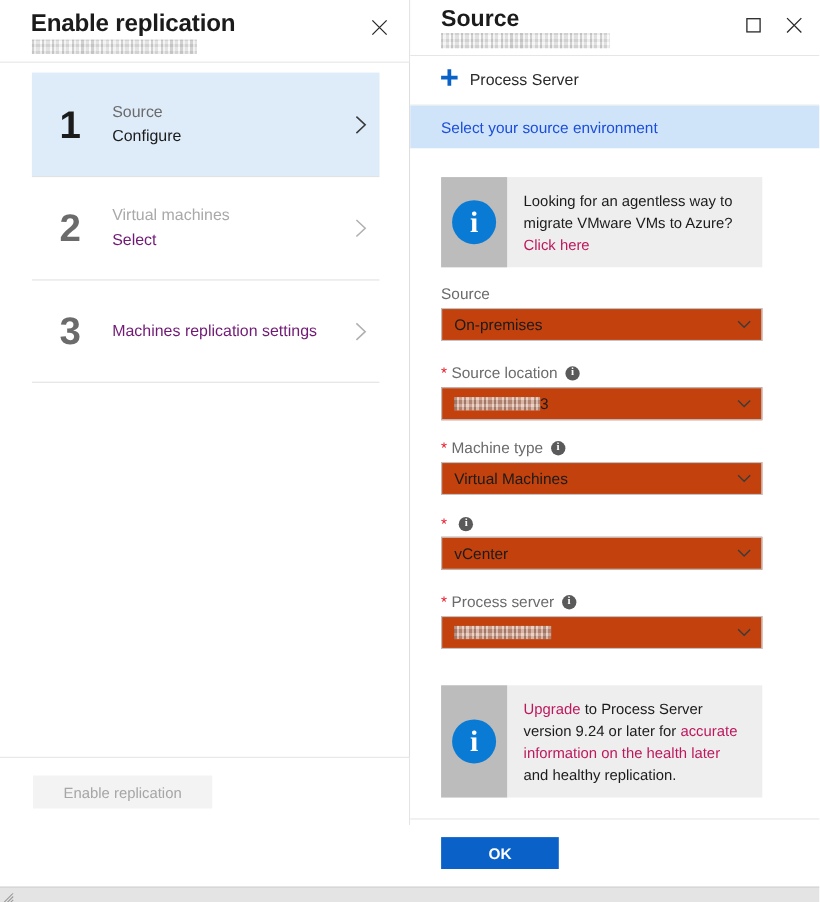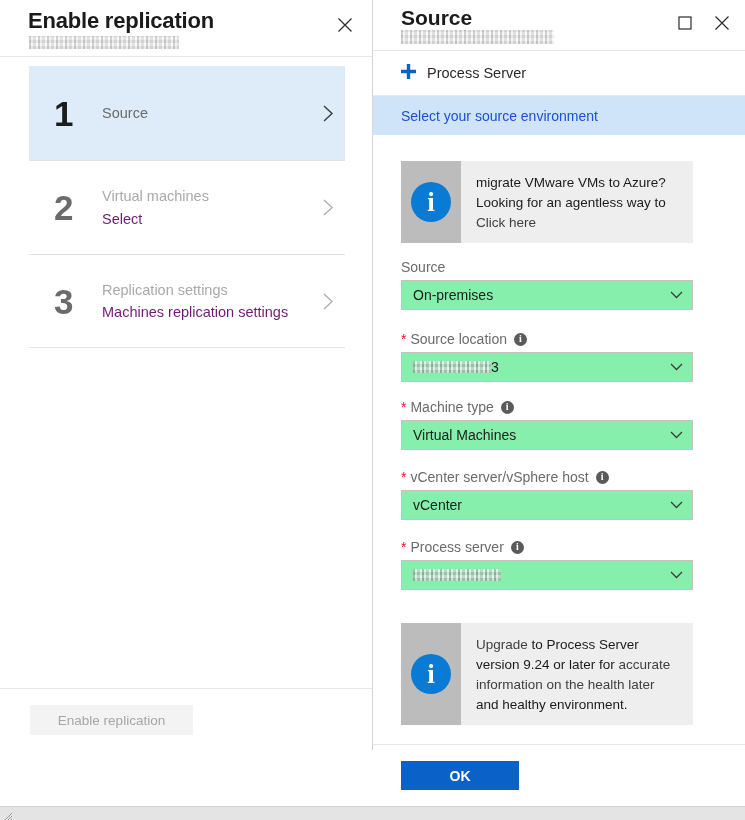--- a/index.html
+++ b/index.html
@@ -261,21 +261,21 @@
     line-height: 1;
   }
   .info-text-cell {
     flex: 1 1 auto;
     padding: 12px 14px 12px 15px;
     font-size: 13.5px;
     line-height: 1.47;
     color: #1b1b1b;
   }
   .inline-link {
-    color: #404040;
+    color: #be185d;
     cursor: pointer;
   }
 
   
   .field { position: absolute; left: 401px; width: 292px; }
   #form-scroll-area .field { left: 28px; }
 
   .field-label {
     font-size: 14px;
     color: #6b6b6b;
@@ -303,21 +303,21 @@
     font-weight: bold;
     line-height: 1;
     margin-left: 7px;
     cursor: pointer;
   }
 
   .select-box {
     position: relative;
     height: 30px;
     border: 1px solid #c2c2c2;
-    background: #86efac;
+    background: #c2410c;
     display: flex;
     align-items: center;
     padding: 0 30px 0 11px;
     font-size: 14px;
     color: #1b1b1b;
     cursor: pointer;
     white-space: nowrap;
     overflow: hidden;
   }
   .select-chevron {
@@ -351,21 +351,21 @@
   #right-footer {
     position: absolute;
     left: 0; bottom: 0;
     width: 372px; height: 62px;
     border-top: 1px solid #e6e6e6;
     background: #ffffff;
   }
   #ok-button {
     position: absolute;
     left: 28px; top: 16px;
-    width: 118px; height: 29px;
+    width: 107px; height: 29px;
     background: #0a62c9;
     border: none;
     color: #ffffff;
     font-family: "Liberation Sans", sans-serif;
     font-size: 14px;
     font-weight: bold;
     cursor: pointer;
   }
 
   
@@ -403,20 +403,21 @@
         </span>
       </div>
     </div>
 
     <div id="step-list">
 
       <div class="step-row is-active">
         <div class="step-num">1</div>
         <div class="step-texts">
           <div class="step-name">Source</div>
+          <div class="step-desc">Configure</div>
         </div>
         <div class="step-chevron">
           <svg width="13" height="19" viewBox="0 0 13 19">
             <path d="M2 2 L10 9.5 L2 17" stroke="currentColor" stroke-width="1.4" fill="none"></path>
           </svg>
         </div>
       </div>
 
       <div class="step-row is-disabled">
         <div class="step-num">2</div>
@@ -427,21 +428,20 @@
         <div class="step-chevron">
           <svg width="13" height="19" viewBox="0 0 13 19">
             <path d="M2 2 L10 9.5 L2 17" stroke="currentColor" stroke-width="1.4" fill="none"></path>
           </svg>
         </div>
       </div>
 
       <div class="step-row is-disabled">
         <div class="step-num">3</div>
         <div class="step-texts">
-          <div class="step-name">Replication settings</div>
           <div class="step-desc">Machines replication settings</div>
         </div>
         <div class="step-chevron">
           <svg width="13" height="19" viewBox="0 0 13 19">
             <path d="M2 2 L10 9.5 L2 17" stroke="currentColor" stroke-width="1.4" fill="none"></path>
           </svg>
         </div>
       </div>
 
     </div>
@@ -489,22 +489,22 @@
       <span class="band-label">Select your source environment</span>
     </div>
 
     <div id="form-scroll-area">
 
       <div class="info-box" style="left:28px; top:26px; width:292px; height:82px;">
         <div class="info-icon-cell">
           <div class="info-circle">i</div>
         </div>
         <div class="info-text-cell">
+          <div>Looking for an agentless way to</div>
           <div>migrate VMware VMs to Azure?</div>
-          <div>Looking for an agentless way to</div>
           <div class="inline-link">Click here</div>
         </div>
       </div>
 
       <div class="field" style="top:124px;">
         <div class="field-label">
           <span>Source</span>
         </div>
         <div class="select-box">
           <span>On-premises</span>
@@ -545,21 +545,20 @@
             <svg width="13" height="9" viewBox="0 0 13 9">
               <path d="M1 1.5 L6.5 7 L12 1.5" stroke="currentColor" stroke-width="1.25" fill="none"></path>
             </svg>
           </span>
         </div>
       </div>
 
       <div class="field" style="top:334px;">
         <div class="field-label">
           <span class="req-star">*</span>
-          <span>vCenter server/vSphere host</span>
           <span class="info-glyph">i</span>
         </div>
         <div class="select-box">
           <span>vCenter</span>
           <span class="select-chevron">
             <svg width="13" height="9" viewBox="0 0 13 9">
               <path d="M1 1.5 L6.5 7 L12 1.5" stroke="currentColor" stroke-width="1.25" fill="none"></path>
             </svg>
           </span>
         </div>
@@ -579,21 +578,21 @@
             </svg>
           </span>
         </div>
       </div>
 
       <div class="info-box" style="left:28px; top:488px; width:292px; height:102px;">
         <div class="info-icon-cell">
           <div class="info-circle">i</div>
         </div>
         <div class="info-text-cell">
-          <span class="inline-link">Upgrade</span><span> to Process Server version 9.24 or later for </span><span class="inline-link">accurate information on the health later</span><span> and healthy environment.</span>
+          <span class="inline-link">Upgrade</span><span> to Process Server version 9.24 or later for </span><span class="inline-link">accurate information on the health later</span><span> and healthy replication.</span>
         </div>
       </div>
 
     </div>
 
     <div id="right-footer">
       <button id="ok-button">OK</button>
     </div>
   </div>
 

